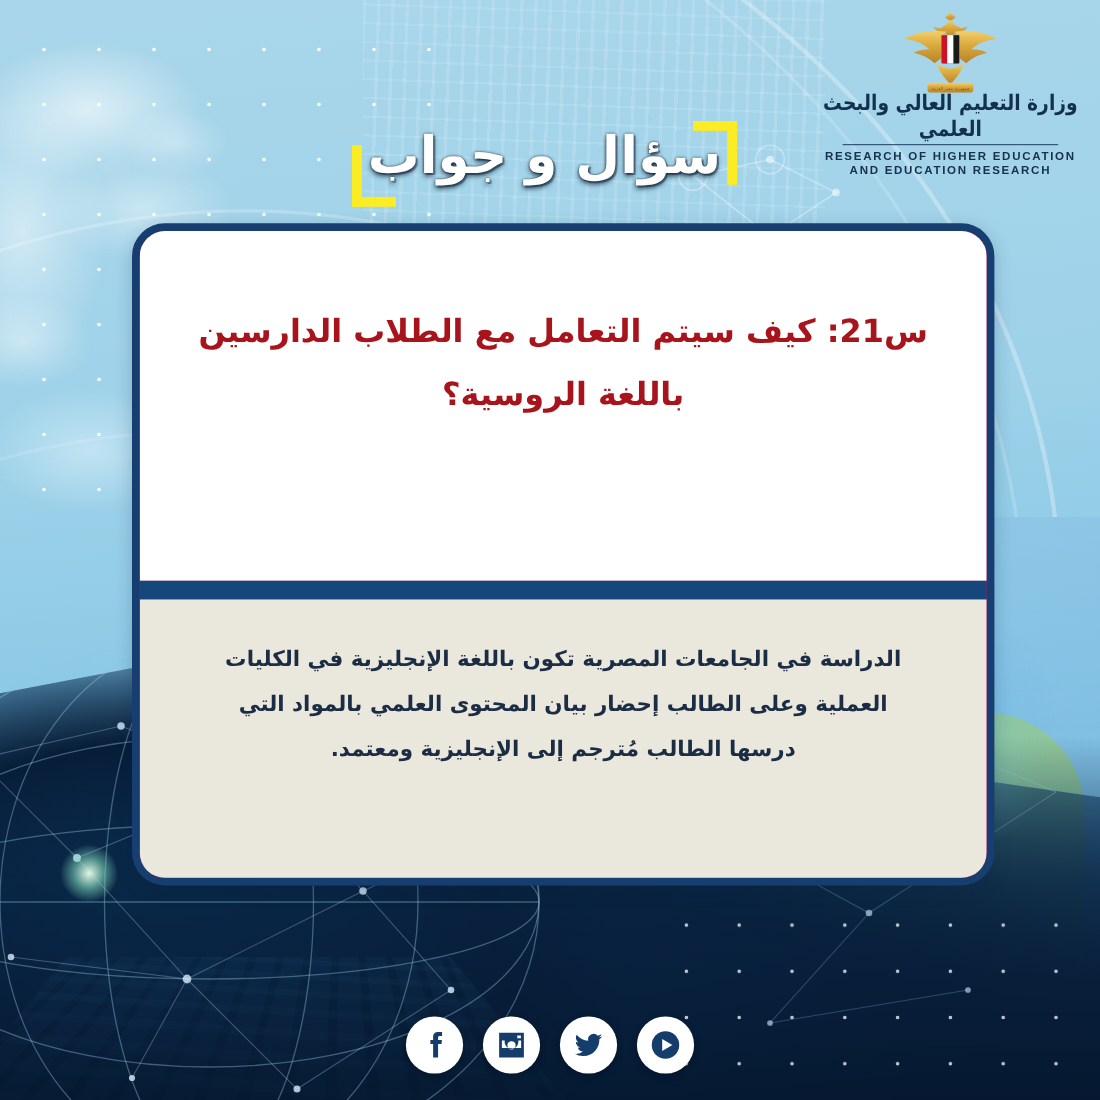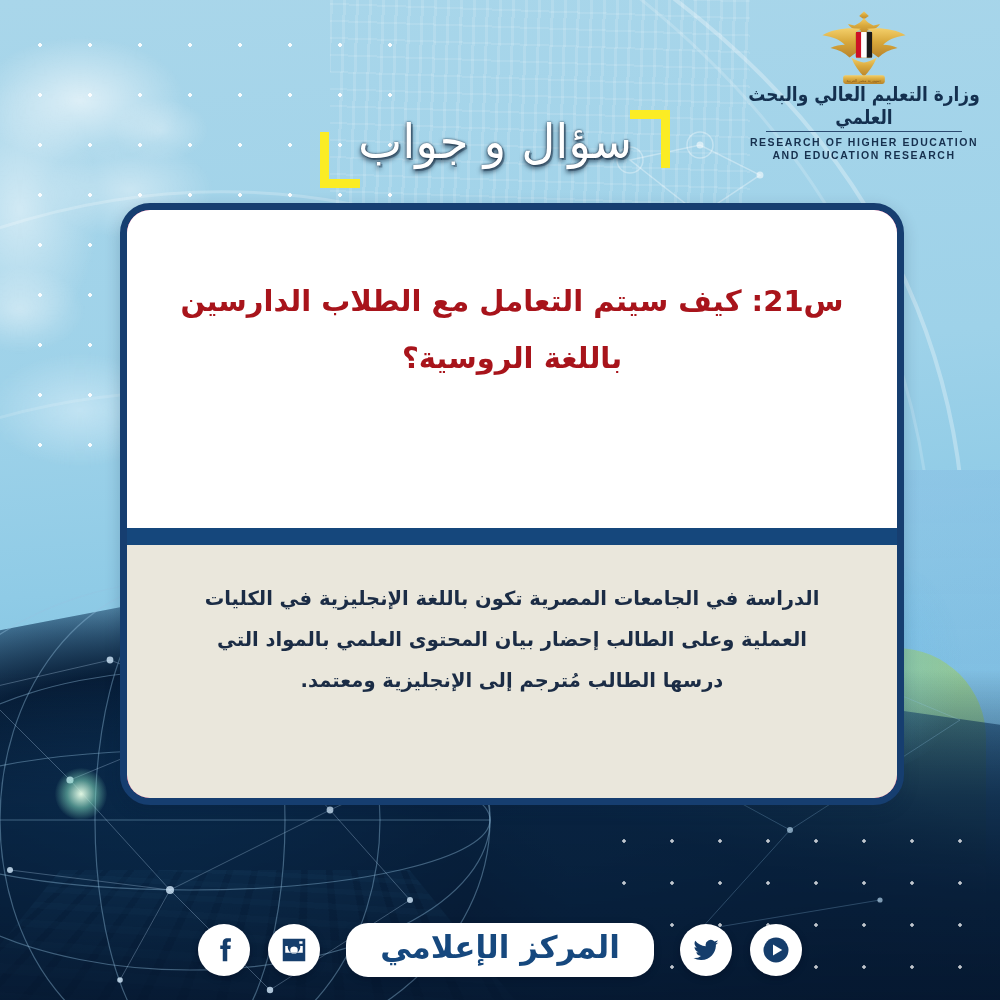--- a/index.html
+++ b/index.html
@@ -182,21 +182,21 @@
     border-left:9px solid #fbec24; border-bottom:9px solid #fbec24;
   }
   .brk-r{
     right:0; top:2px; width:40px; height:58px;
     border-right:9px solid #fbec24; border-top:9px solid #fbec24;
   }
   .title-text{
     position:absolute; left:0; right:0; top:6px;
     text-align:center; direction:rtl;
     font-family:"DejaVu Sans", sans-serif;
-    font-size:47px; font-weight:400; color:#ffffff;
+    font-size:47px; font-weight:700; color:#ffffff;
     letter-spacing:-1px;
     text-shadow:0 3px 5px rgba(10,28,50,.78), 0 0 2px rgba(10,28,50,.9), 2px 2px 0 rgba(12,34,60,.35);
   }
 
   
   .card{
     position:absolute; left:120px; top:203px;
     width:784px; height:602px;
     border:7px solid #163e70;
     border-radius:30px;
@@ -412,23 +412,20 @@
     <div class="sicon">
       <svg viewBox="0 0 24 24">
           <path d="M14.6 8.3V6.6c0-.8.2-1.2 1.4-1.2h1.5V2.6h-2.5c-3 0-4 1.4-4 3.8v1.9H9v2.9h2V21h3.6v-9.8h2.5l.3-2.9h-2.8z"></path>
         </svg>
     </div>
     <div class="sicon">
       <svg viewBox="0 0 24 24">
         <path d="M3 3h18v18H3V3zm2 2v9.2h14V8.8h-2.1a5 5 0 1 1-9.8 0H5zm0-0h3.6V6H5v-1zm11.2 0V7h2.6V5h-2.6zM12 9.2a3 3 0 1 0 0 6 3 3 0 0 0 0-6z"></path>
       </svg>
     </div>
-    <div class="mc-pill">
-      <div class="mc-text">المركز الإعلامي</div>
-    </div>
     <div class="sicon">
       <svg viewBox="0 0 24 24">
           <path d="M22 5.9c-.7.3-1.5.5-2.4.6.9-.5 1.5-1.3 1.8-2.3-.8.5-1.7.8-2.6 1a4.1 4.1 0 0 0-7 3.7A11.6 11.6 0 0 1 3.4 4.6a4.1 4.1 0 0 0 1.3 5.5c-.7 0-1.3-.2-1.9-.5 0 2 1.4 3.7 3.3 4.1-.6.2-1.2.2-1.9.1a4.1 4.1 0 0 0 3.8 2.9A8.2 8.2 0 0 1 2 18.4 11.6 11.6 0 0 0 8.3 20c7.5 0 11.6-6.3 11.6-11.7v-.5c.8-.6 1.5-1.3 2.1-2z"></path>
         </svg>
     </div>
     <div class="sicon">
       <svg viewBox="0 0 24 24">
           <circle cx="12" cy="12" r="10"></circle>
           <path d="M9.6 7.6 17 12l-7.4 4.4z" fill="#ffffff"></path>
         </svg>

